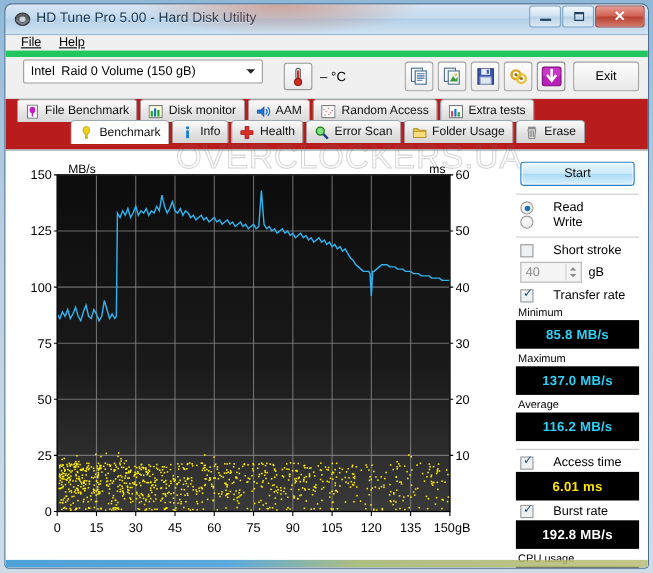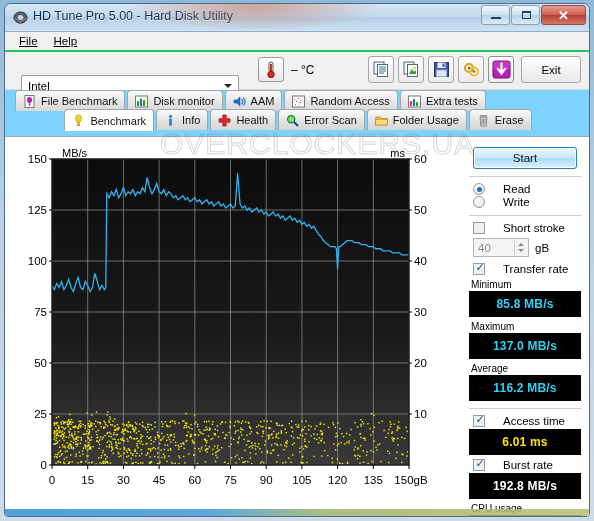--- a/index.html
+++ b/index.html
@@ -58,36 +58,36 @@
   .wbtn .glyph {
     position:absolute; left:0; right:0; top:50%; transform:translateY(-50%);
     text-align:center; font-size:11px; color:#20425f; line-height:1;
   }
   .wbtn.close .glyph { color:#fff; font-size:13px; font-weight:bold; }
   .minbar { position:absolute; left:9px; bottom:5px; width:10px; height:2px; background:#20425f; }
   .maxsq { position:absolute; left:10px; top:5px; width:9px; height:8px; border:1px solid #20425f; border-top-width:2px; }
 
   
   #menubar {
-    height:20px; background:#f0f0f0; border-bottom:2px solid #22c55e;
+    height:20px; background:#f0f0f0; border-bottom:6px solid #22c55e;
     display:flex; align-items:center; padding-left:6px;
   }
   .menu-item {
     font-size:11.5px; color:#000; padding:2px 8px;
   }
   .menu-item u { text-decoration: underline; }
 
   
   #toolbar {
     height:38px; background:#f0f0f0;
     border-bottom:1px solid #d5d5d5;
     position:relative;
   }
   #drive-select {
-    position:absolute; left:16px; top:23px; width:218px; height:22px;
+    position:absolute; left:16px; top:2px; width:218px; height:22px;
     border:1px solid #9a9a9a; border-radius:2px; background:#fff;
     font-size:11.5px; color:#000; display:flex; align-items:center;
   }
   #drive-select .dv-vendor { padding-left:6px; }
   #drive-select .dv-model { padding-left:6px; }
   .combo-arrow {
     position:absolute; right:2px; top:2px; width:17px; height:16px;
     display:flex; align-items:center; justify-content:center;
   }
   .combo-arrow span {
@@ -111,21 +111,21 @@
   }
   .tb-btn.accent { border-color:#8e8e8e; }
   #exit-btn {
     position:absolute; right:8px; top:4px; width:60px; height:27px;
     border:1px solid #a6a6a6; border-radius:3px;
     background:linear-gradient(180deg,#fdfdfd,#e8e8e8);
     font-size:11.5px; color:#000; display:flex; align-items:center; justify-content:center;
   }
 
   
-  #tabs-area { position:relative; height:46px; background:#7dd3fc; }
+  #tabs-area { position:relative; height:46px; background:#b91c1c; }
   .tabrow { position:absolute; left:10px; right:6px; height:22px; display:flex; }
   .tabrow.row1 { top:0px; }
   .tabrow.row2 { top:19px;justify-content:center; }
   .tab {
     height:21px; margin-right:2px; padding:0 7px;
     border:1px solid #9fa8ad; border-bottom:none;
     border-radius:4px 4px 0 0;
     background:linear-gradient(180deg,#fbfbfb,#e3e3e3 55%,#d5d5d5);
     font-size:11px; color:#111;
     display:flex; align-items:center; gap:5px; white-space:nowrap;
@@ -257,20 +257,21 @@
     </div>
     <div class="menu-item">
       <u>Help</u>
     </div>
   </div>
 
   <div id="toolbar">
 
     <div id="drive-select">
       <span class="dv-vendor">Intel</span>
+      <span class="dv-model">Raid 0 Volume (150 gB)</span>
       <span class="combo-arrow">
           <span></span>
         </span>
     </div>
 
     <div id="temp-btn">
       <svg width="16" height="18" viewBox="0 0 16 18">
         <rect x="6" y="1" width="4" height="10" rx="2" fill="#ffffff" stroke="#555"></rect>
         <rect x="7" y="3" width="2" height="8" fill="#d42b1f"></rect>
         <circle cx="8" cy="13.5" r="3.2" fill="#d42b1f" stroke="#8d1610"></circle>

